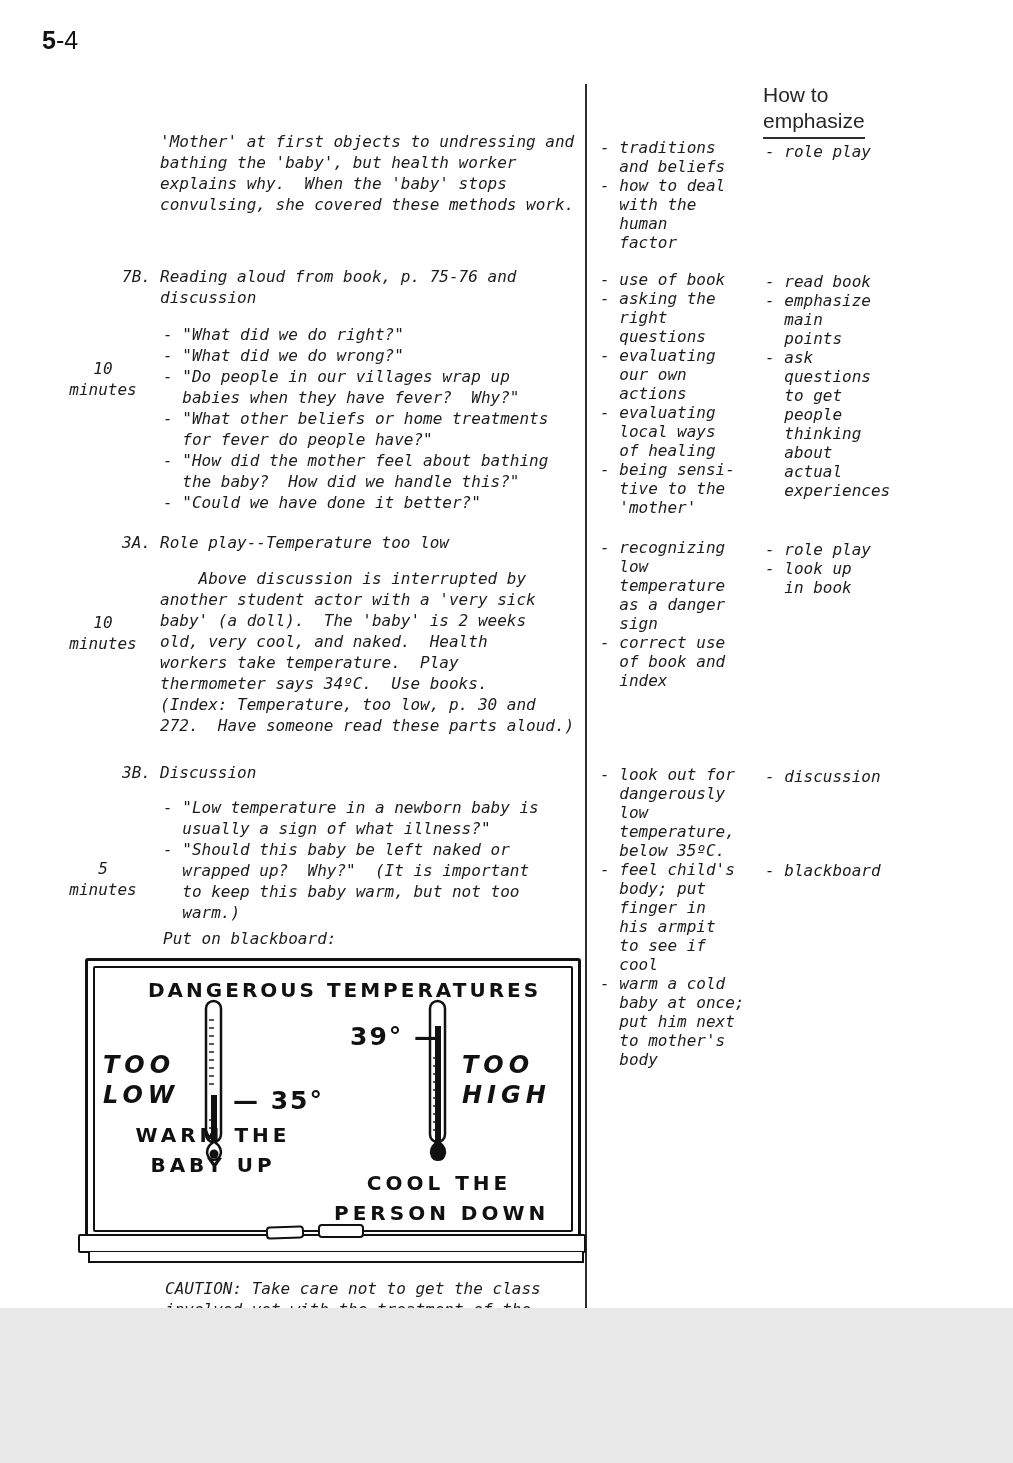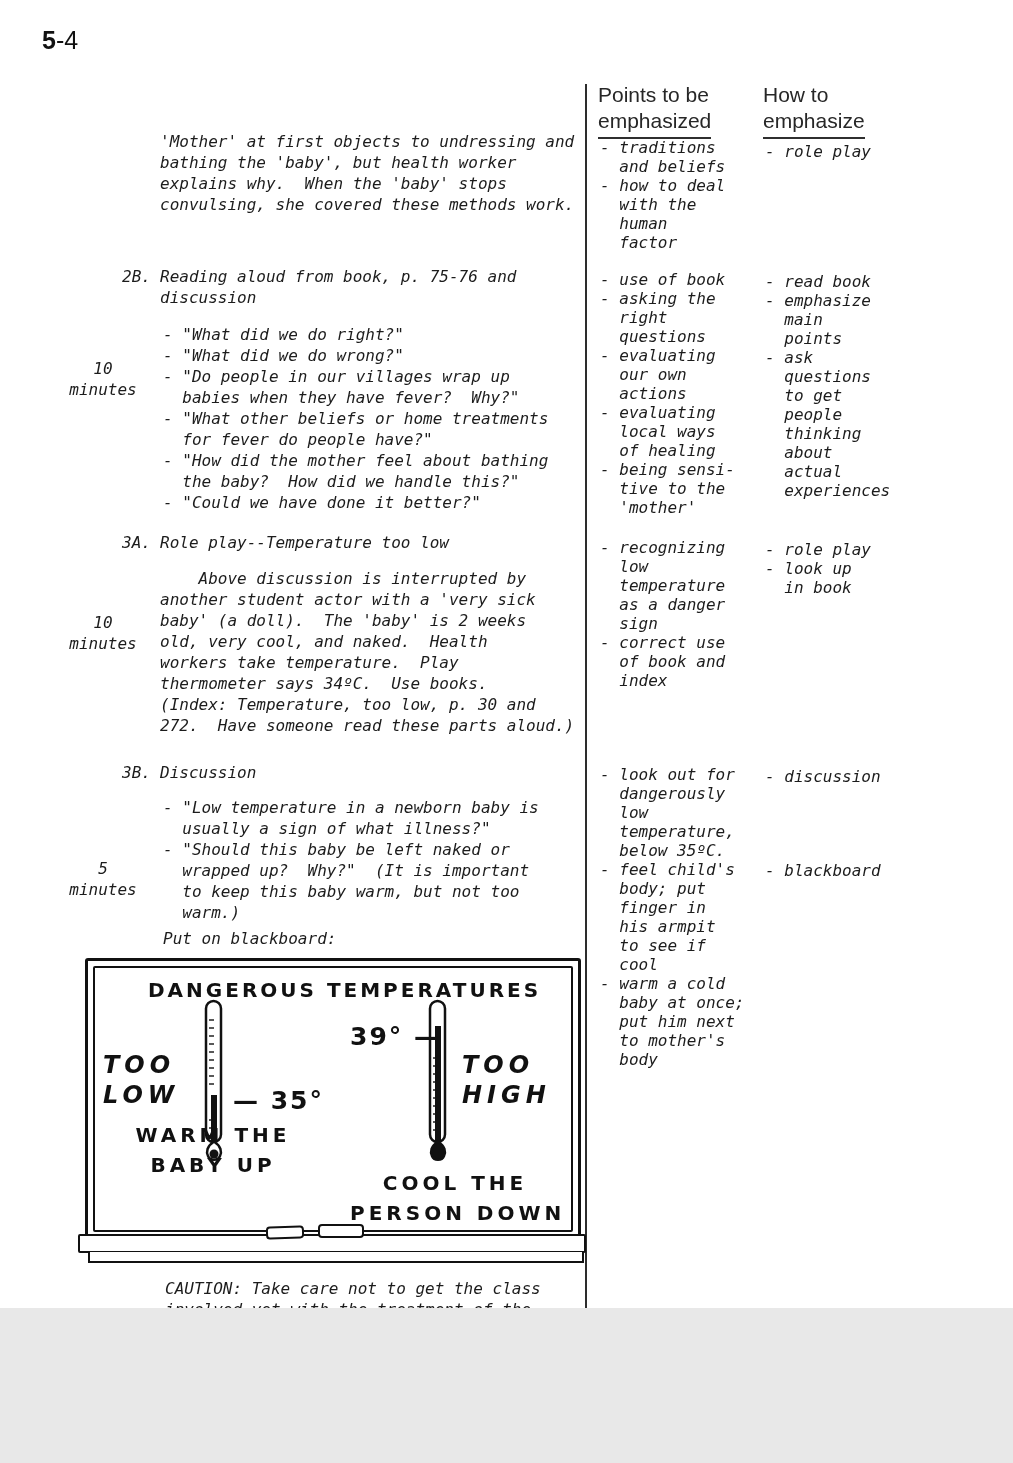--- a/index.html
+++ b/index.html
@@ -67,38 +67,36 @@
 </style>
 </head>
 <body>
 
 <div class="page">
 
   <div class="pagenum"><b>5</b><span>-4</span></div>
 
   <div class="vrule"></div>
 
-  <div class="hdr" style="left:598px;top:82px;">Points to be
-emphasized</div>
   <div class="hdr" style="left:763px;top:82px;">How to
 emphasize</div>
 
   <div class="tw" style="left:160px;top:131px;">'Mother' at first objects to undressing and
 bathing the 'baby', but health worker
 explains why.  When the 'baby' stops
 convulsing, she covered these methods work.</div>
   <div class="tw col" style="left:600px;top:138px;">- traditions
   and beliefs
 - how to deal
   with the
   human
   factor</div>
   <div class="tw col" style="left:765px;top:142px;">- role play</div>
 
-  <div class="tw" style="left:122px;top:266px;">2B.</div>
+  <div class="tw" style="left:122px;top:266px;">7B.</div>
   <div class="tw" style="left:160px;top:266px;">Reading aloud from book, p. 75-76 and
 discussion</div>
   <div class="tw" style="left:163px;top:324px;">- "What did we do right?"
 - "What did we do wrong?"
 - "Do people in our villages wrap up
   babies when they have fever?  Why?"
 - "What other beliefs or home treatments
   for fever do people have?"
 - "How did the mother feel about bathing
   the baby?  How did we handle this?"
@@ -230,21 +228,21 @@
     </g>
     <rect x="18" y="28" width="6" height="115" fill="#111"></rect>
     <path d="M20.5 144 C14 148 13 154 15 158 C17 163 25 163 27 158 C29 154 28 148 21.5 144 Z" fill="#111" stroke="#111" stroke-width="2.5"></path>
   </svg>
   <div class="chalk-text deg-label" style="left:350px;top:1022px;">39° —</div>
   <div class="chalk-text side-label" style="left:462px;top:1050px;">TOO
 HIGH</div>
 
   <div class="chalk-text caption" style="left:118px;top:1120px;width:190px;">WARM THE
 BABY UP</div>
-  <div class="chalk-text caption" style="left:350px;top:1168px;width:210px;">COOL THE
+  <div class="chalk-text caption" style="left:334px;top:1168px;width:210px;">COOL THE
 PERSON DOWN</div>
 
   <div class="tray"></div>
   <div class="tray-lip"></div>
   <div class="chalk" style="left:266px;top:1226px;width:34px;height:9px;transform:rotate(-2deg);"></div>
   <div class="chalk" style="left:318px;top:1224px;width:42px;height:10px;"></div>
 
   <div class="tw" style="left:165px;top:1278px;">CAUTION: Take care not to get the class
 involved yet with the treatment of the
 infection causing the fever.  (Explain

